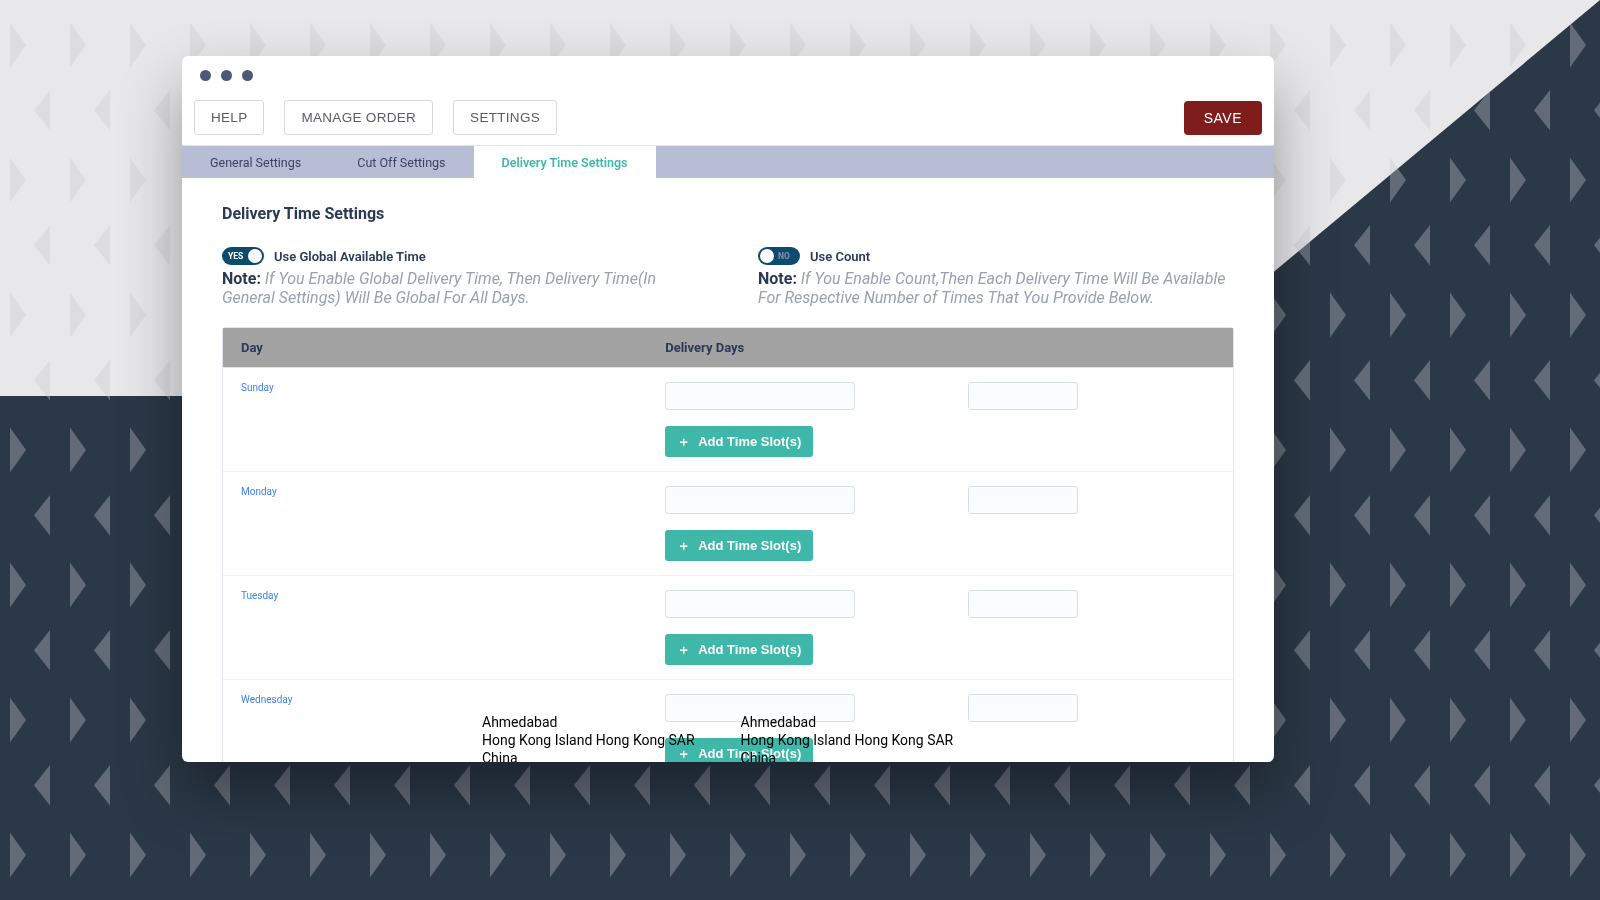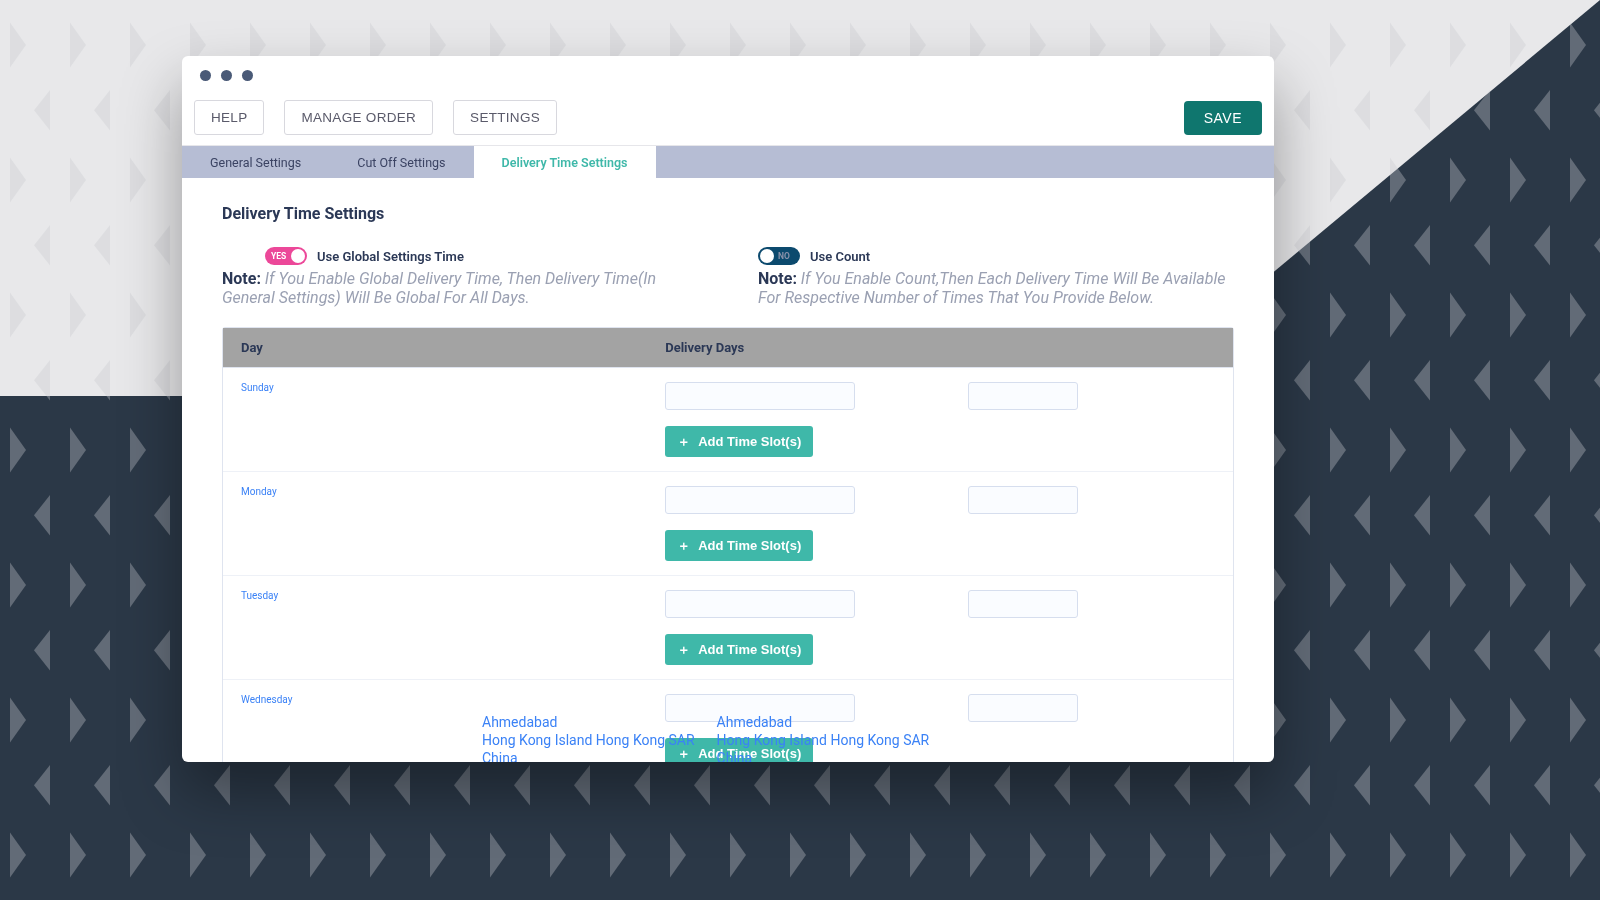--- a/index.html
+++ b/index.html
@@ -30,38 +30,38 @@
     display:flex; align-items:center; padding: 6px 12px 10px 12px; gap:20px;
     border-bottom: 1px solid #e6e6ea;
   }
   .tb-btn {
     border:1px solid #d8d8de; background:#fff; color:#5a5a6a;
     font-size:13.5px; letter-spacing:.3px; padding:9px 16px; border-radius:3px;
     cursor:pointer;
   }
   .tb-spacer { flex:1; }
   .save-btn {
-    background:#0f766e; color:#fff; border:none; padding:9px 20px; border-radius:4px;
+    background:#7f1d1d; color:#fff; border:none; padding:9px 20px; border-radius:4px;
     font-size:14px; letter-spacing:.5px; cursor:pointer;
   }
 
   .subtabs {
     background:#b6bdd4; display:flex; height:32px; align-items:stretch; font-size:12.5px;
   }
   .subtab { padding:0 28px; display:flex; align-items:center; color:#3b4363; cursor:pointer; }
   .subtab.active { background:#fff; color:#3fb8a9; font-weight:600; }
 
   .content { padding: 26px 40px 20px 40px; height: calc(100% - 38px - 52px - 32px); overflow-y:auto; }
   .page-title { color:#2b3856; font-size:16px; font-weight:700; margin-bottom:24px; }
 
   .toggles-row { display:flex; gap:60px; margin-bottom:20px; }
   .toggle-block { flex:1; }
   .toggle-line { display:flex; align-items:center; gap:10px; margin-bottom:4px; }
   .toggle { width:42px; height:18px; border-radius:10px; background:#c7cbd6; position:relative; font-size:8.5px; font-weight:700; color:#fff; display:flex; align-items:center; }
-  .toggle.on { background:#ec4899;margin-left:43px; }
+  .toggle.on { background:#0c4a6e; }
   .toggle .knob { width:14px; height:14px; border-radius:50%; background:#fff; position:absolute; top:2px; }
   .toggle.on .knob { right:2px; }
   .toggle.off .knob { left:2px; }
   .toggle.on .txt { margin-left:6px; }
   .toggle.off .txt { margin-left:20px; color:#8a92aa; font-size:8.5px; }
   .toggle.off { background:#0c4a6e; }
   .toggle-label { color:#2b3856; font-size:13px; font-weight:600; }
   .note { font-size:16px; color:#9aa0b2; font-style:italic; }
   .note b { color:#2b3856; font-style:normal; font-weight:700; }
 
@@ -76,21 +76,21 @@
   .trow:last-child { border-bottom:none; }
   .td { padding:14px 18px; }
   .td.col-day { color:#3b82f6; font-size:10px; }
   .inp { width:190px; height:28px; border:1px solid #d6deee; border-radius:3px; background:#fafcff; padding:0 8px; font-size:12px; }
   .inp.small { width:110px; }
   .add-btn { margin-top:16px; display:inline-flex; align-items:center; gap:8px; background:#3fb8a9; color:#fff; border:none; padding:8px 12px; border-radius:3px; font-size:13px; font-weight:600; cursor:pointer; }
   .plus { font-weight:900; font-size:13px; line-height:1; }
 
   .leaked-text {
     position:absolute; bottom:-4px; left:300px; right:300px;
-    display:flex; gap:22px; color:#3b82f6; font-size:14px; z-index:1;
+    display:flex; gap:46px; color:#000000; font-size:14px; z-index:1;
   }
   .leaked-col { display:flex; flex-direction:column; gap:2px; }
 
   
   .wedge {
     position:absolute; right:0; top:0; width:480px; height:400px; z-index:0;
     clip-path: polygon(100% 0, 100% 100%, 0 100%);
     background:#2b3847;
   }
 </style>
@@ -135,21 +135,21 @@
     <div class="content">
       <div class="page-title">Delivery Time Settings</div>
 
       <div class="toggles-row">
         <div class="toggle-block">
           <div class="toggle-line">
             <div class="toggle on">
               <span class="txt">YES</span>
               <span class="knob"></span>
             </div>
-            <span class="toggle-label">Use Global Settings Time</span>
+            <span class="toggle-label">Use Global Available Time</span>
           </div>
           <div class="note">
             <b>Note:</b>
             <span>If You Enable Global Delivery Time, Then Delivery Time(In General Settings) Will Be Global For All Days.</span>
           </div>
         </div>
 
         <div class="toggle-block">
           <div class="toggle-line">
             <div class="toggle off">

